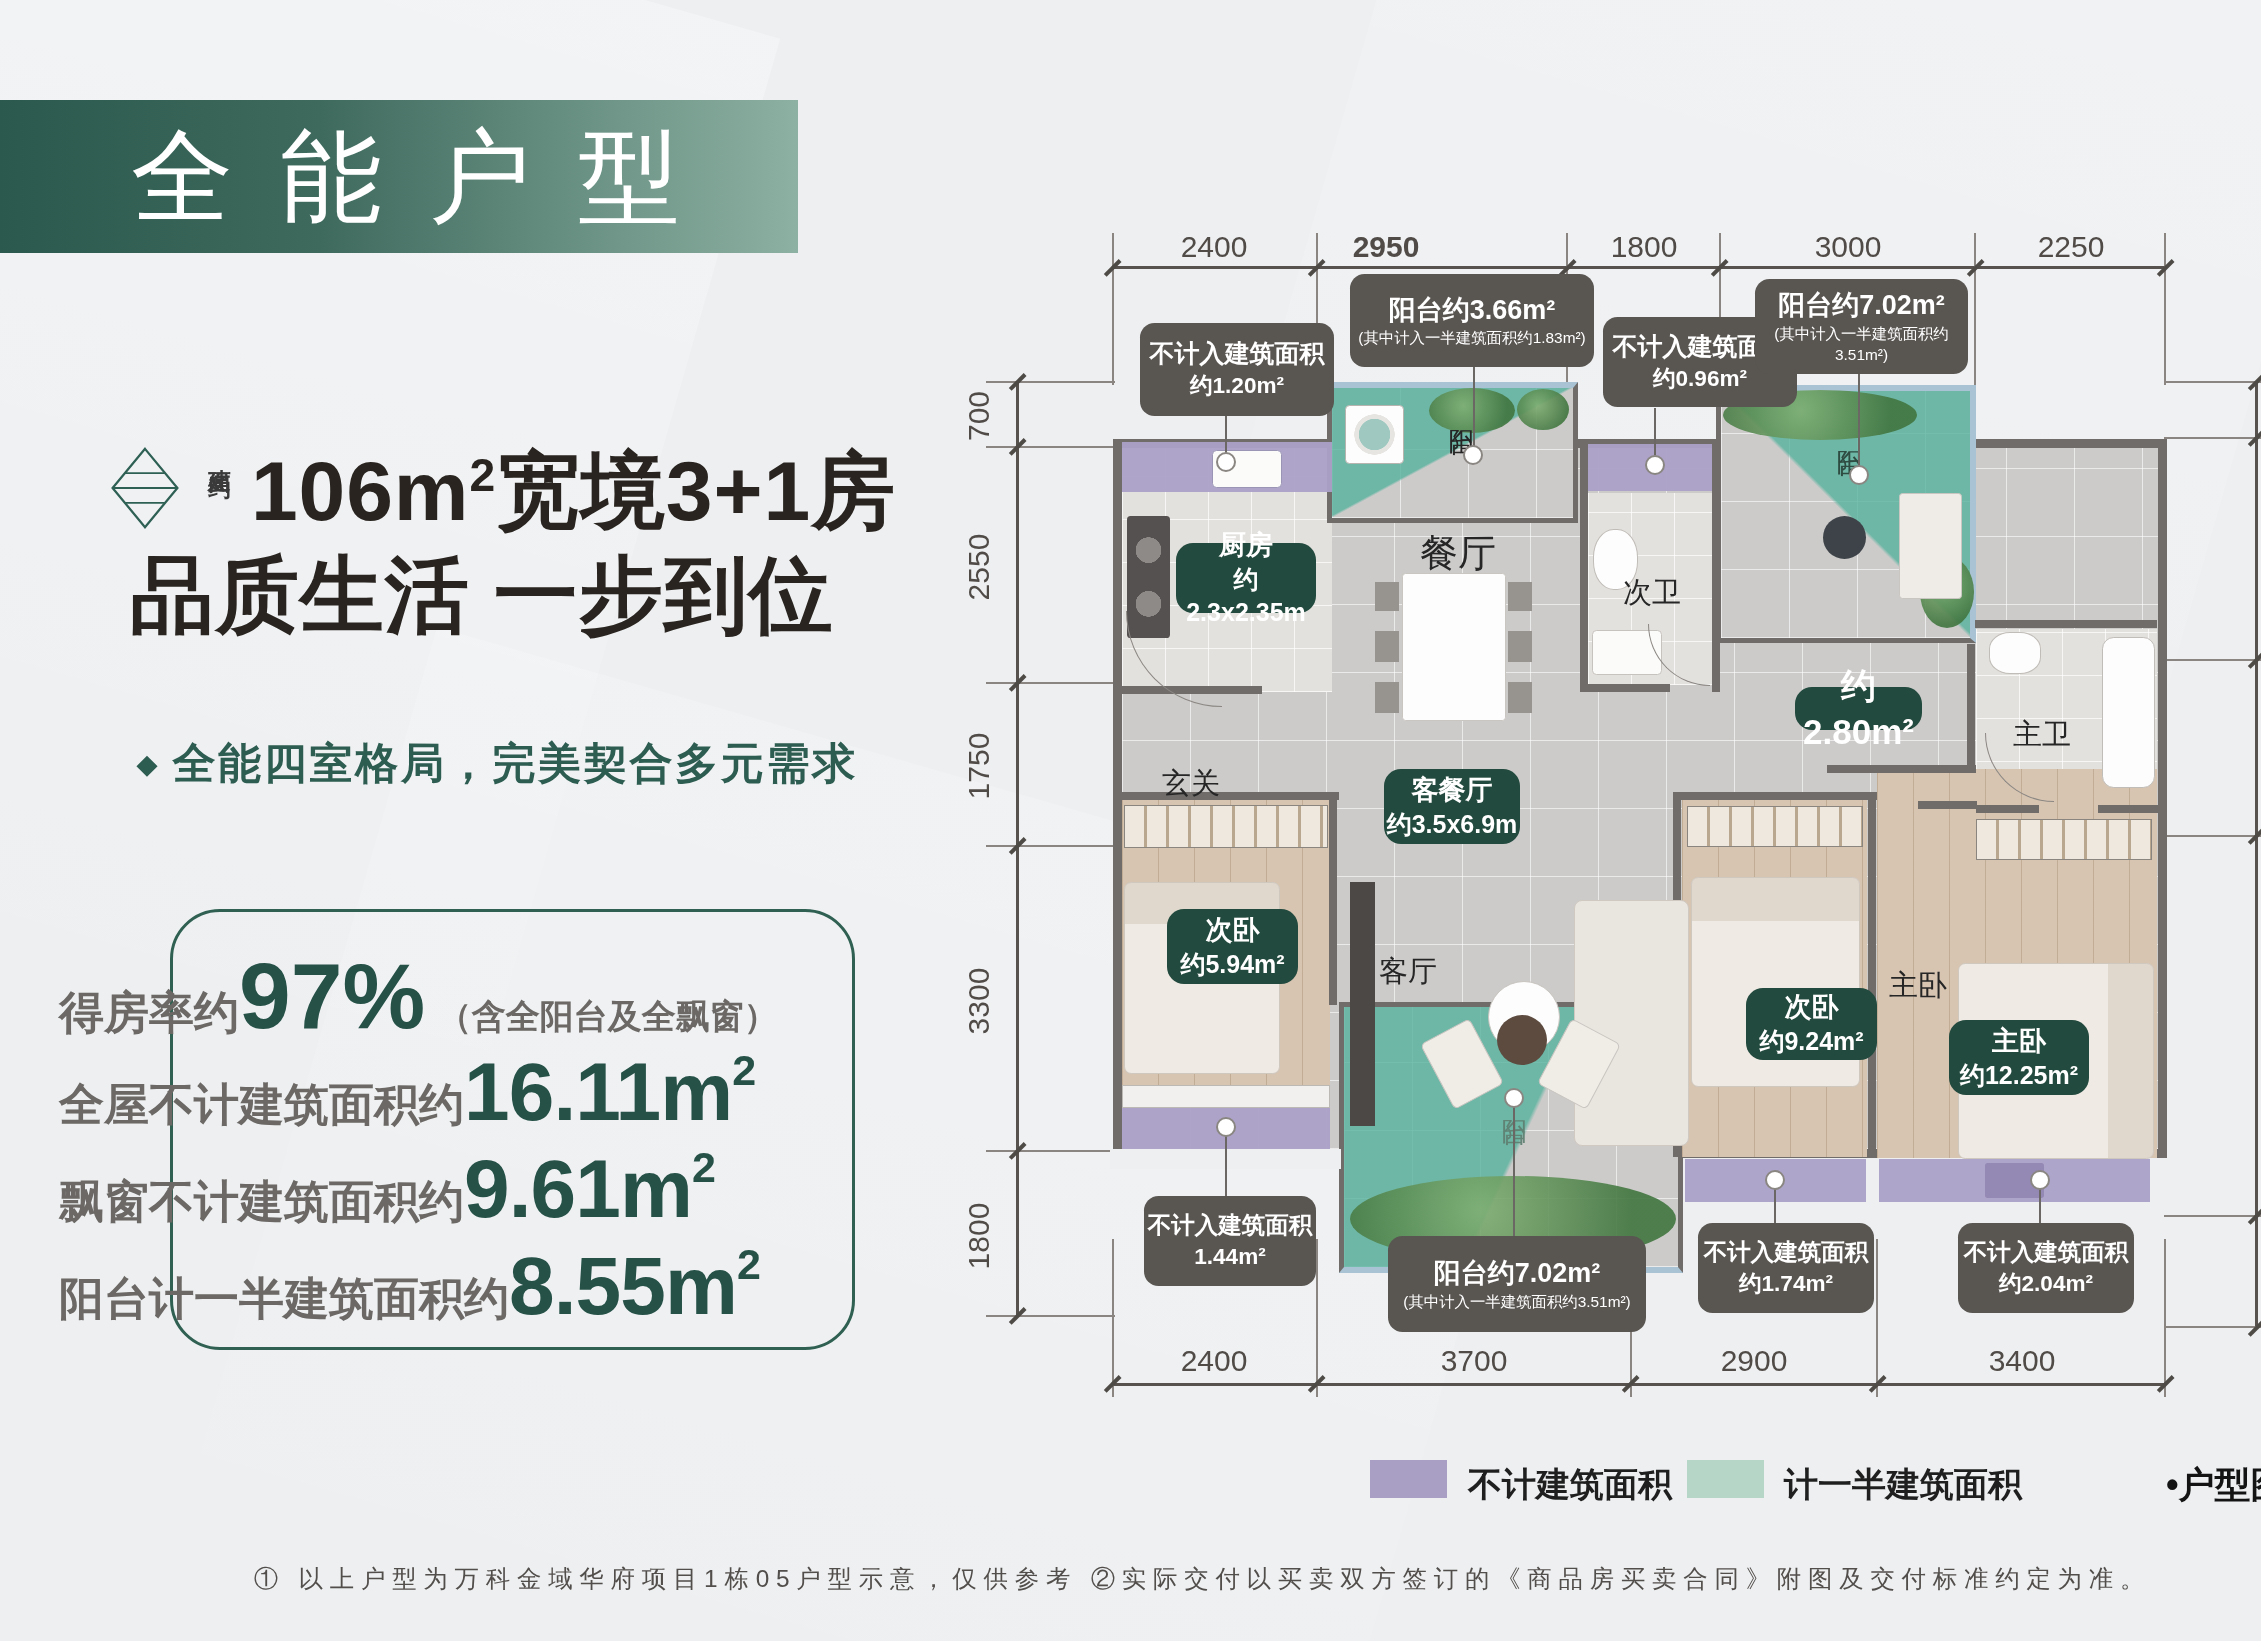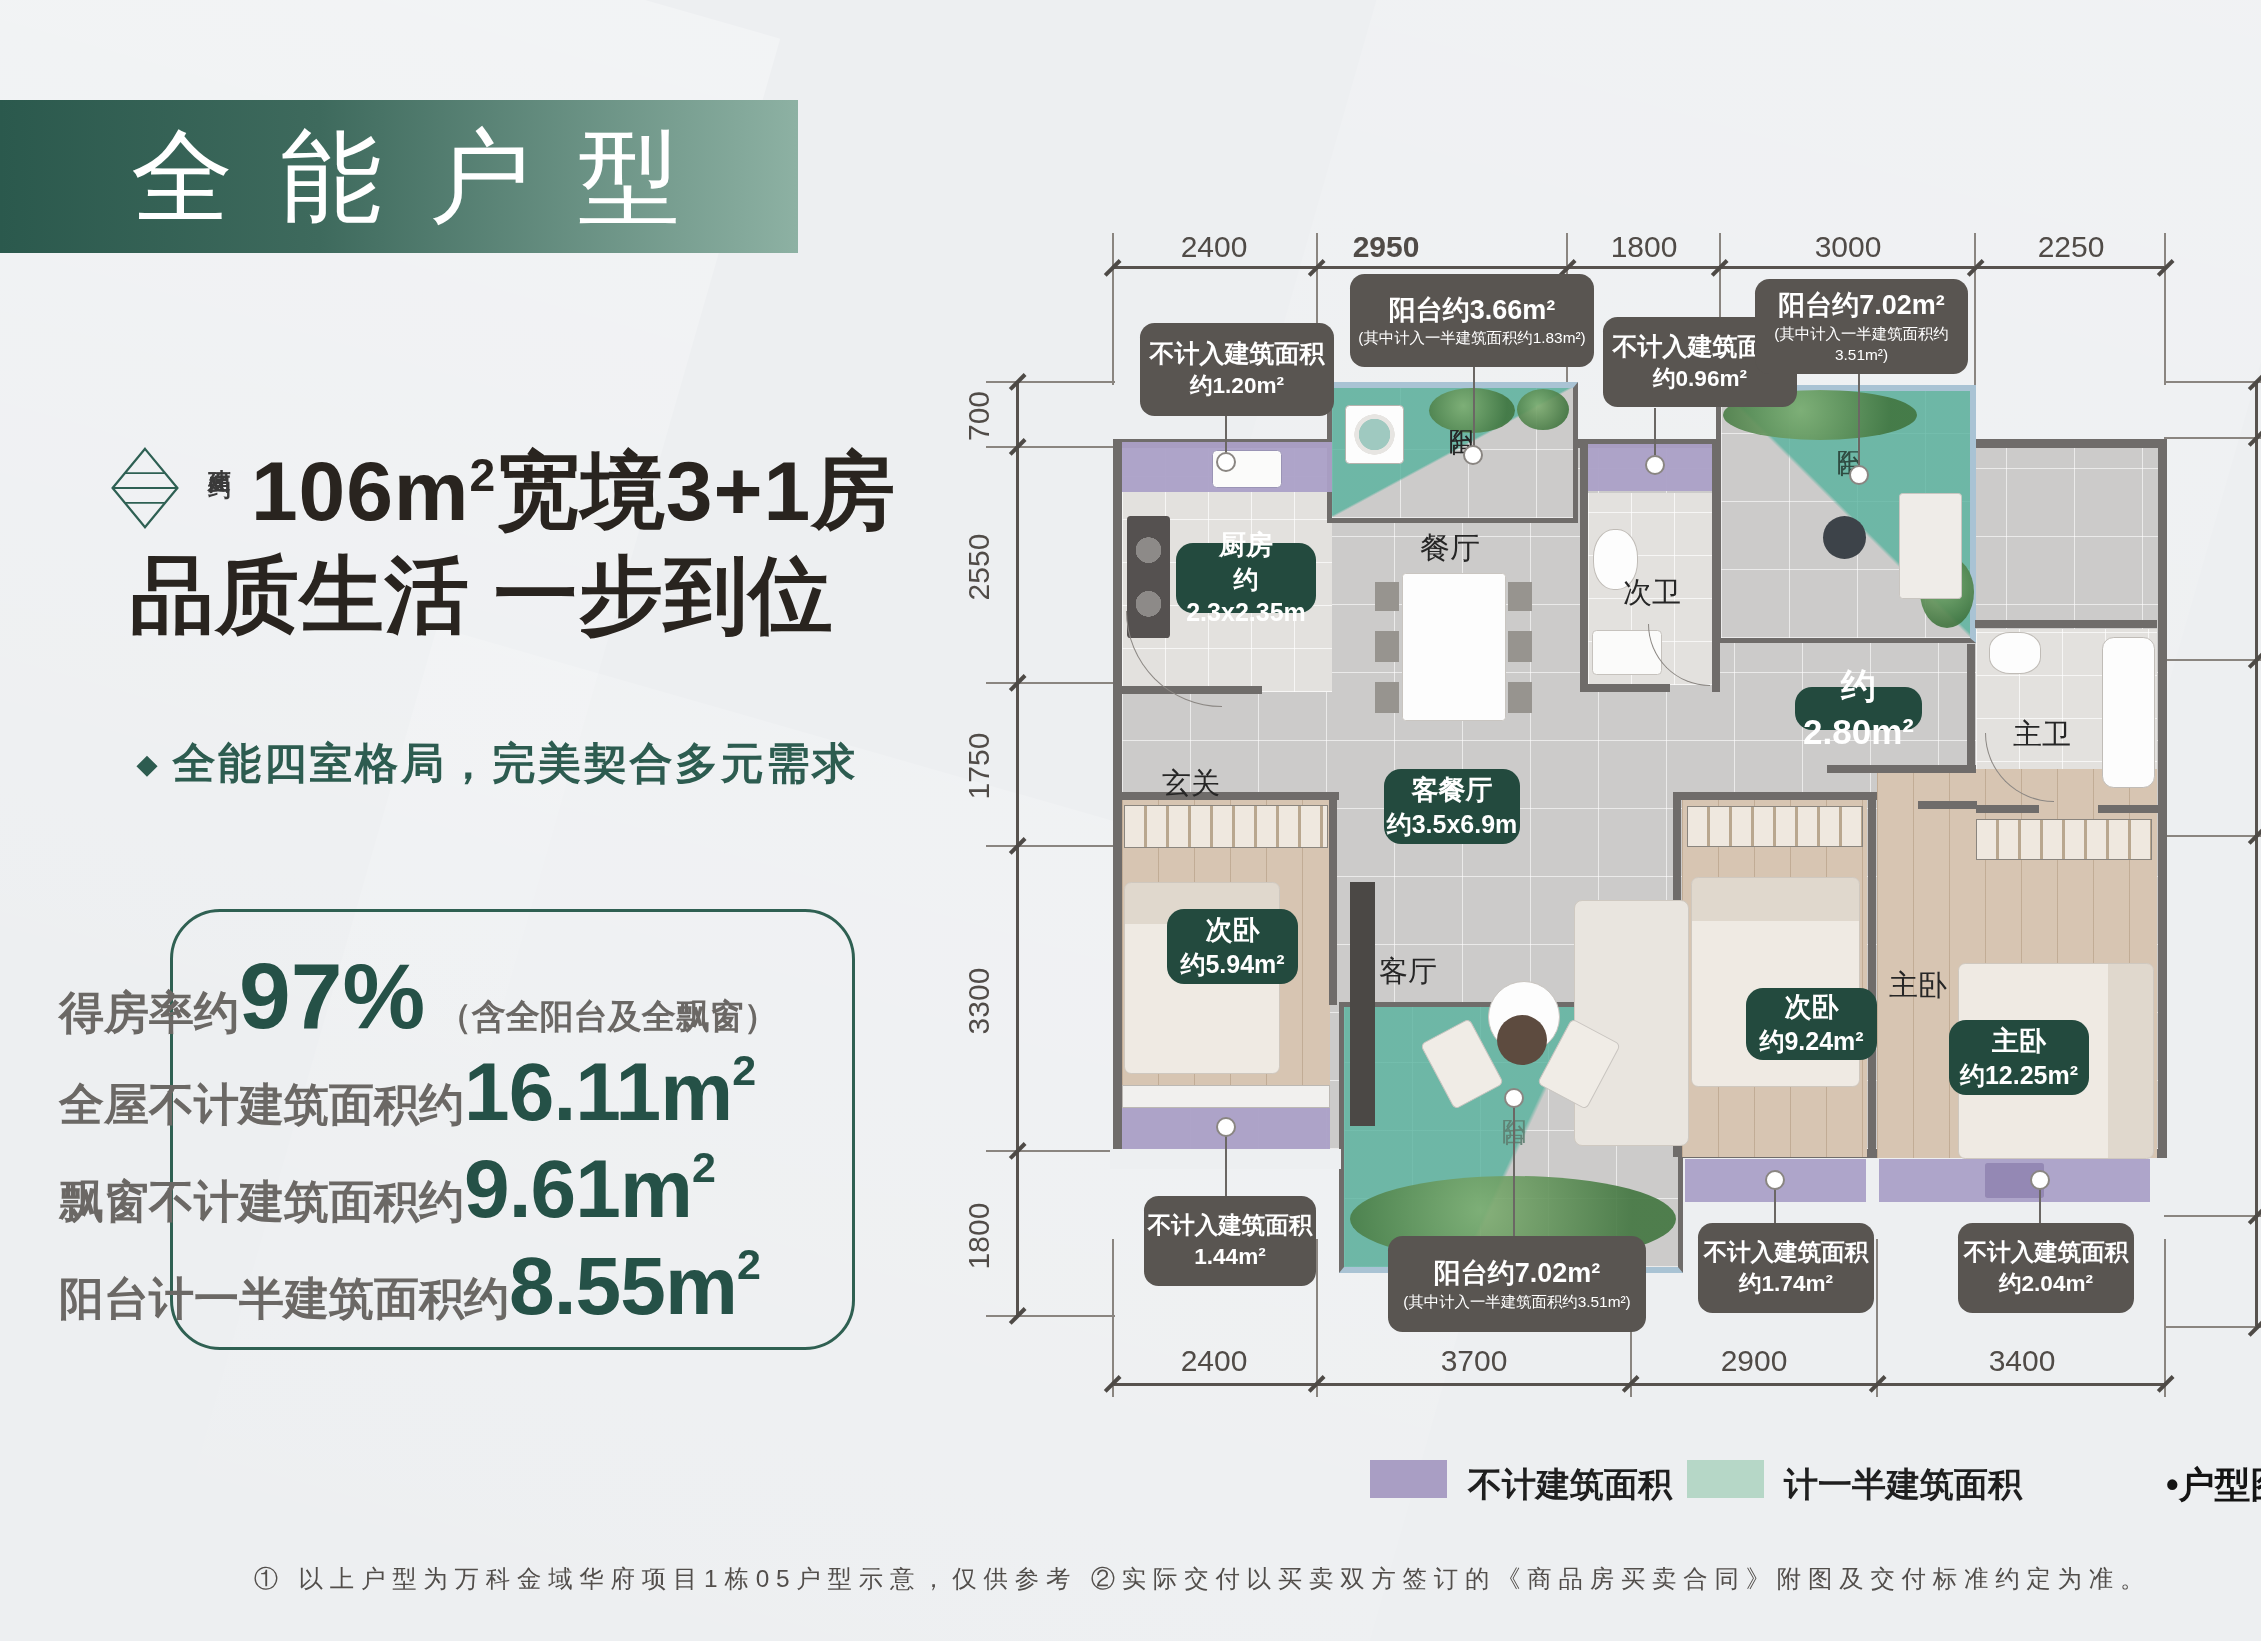--- a/index.html
+++ b/index.html
@@ -184,21 +184,21 @@
   </div>
 
   <div class="balcony floor-tile" style="left:1327px;top:382px;width:251px;height:141px;border-top:6.3px solid #a9c3d4;">
     <div class="teal" style="background:linear-gradient(to bottom right,rgba(86,178,157,.8) 49%,rgba(86,178,157,0) 50%);"></div>
   </div>
   <div class="plant" style="left:1429px;top:388px;width:86px;height:45px;"></div>
   <div class="plant" style="left:1517px;top:389px;width:52px;height:41px;"></div>
   <div class="furn" style="left:1345px;top:405px;width:57px;height:57px;background:#fdfdfd;border:1.4px solid #b7b3ae;border-radius:4.5px;background-image:radial-gradient(circle at 50% 50%,#9fc9c0 15.4px,#e7e5e2 16px 20px,transparent 20.4px);"></div>
   <div class="rlabel vtext" style="left:1445px;top:409px;font-size:26px;">阳台</div>
 
-  <div class="rlabel" style="left:1420px;top:528px;font-size:30px;">餐厅</div>
+  <div class="rlabel" style="left:1420px;top:528px;font-size:38px;">餐厅</div>
   <div class="furn" style="left:1402px;top:573px;width:102px;height:146px;background:#fdfdfd;border:1.4px solid #c9c5c0;border-radius:3.6px;"></div>
   <div class="furn" style="left:1375px;top:582px;width:23.5px;height:131px;background:repeating-linear-gradient(0deg,#97948f 0 31px,transparent 31px 51px);"></div>
   <div class="furn" style="left:1508px;top:582px;width:23.5px;height:131px;background:repeating-linear-gradient(0deg,#97948f 0 31px,transparent 31px 51px);"></div>
 
   <div class="purple" style="left:1587px;top:444px;width:127px;height:47px;"></div>
   <div class="abs floor-fine" style="left:1588px;top:493px;width:124px;height:192px;z-index:2;"></div>
   <div class="wall" style="left:1580px;top:439px;width:8.1px;height:253px;"></div>
   <div class="wall" style="left:1712px;top:439px;width:8.1px;height:253px;"></div>
   <div class="wall" style="left:1580px;top:684px;width:90px;height:8.1px;"></div>
   <div class="furn" style="left:1593px;top:529px;width:43px;height:59px;background:#fdfdfd;border:1.4px solid #c0bcb7;border-radius:46%;"></div>

